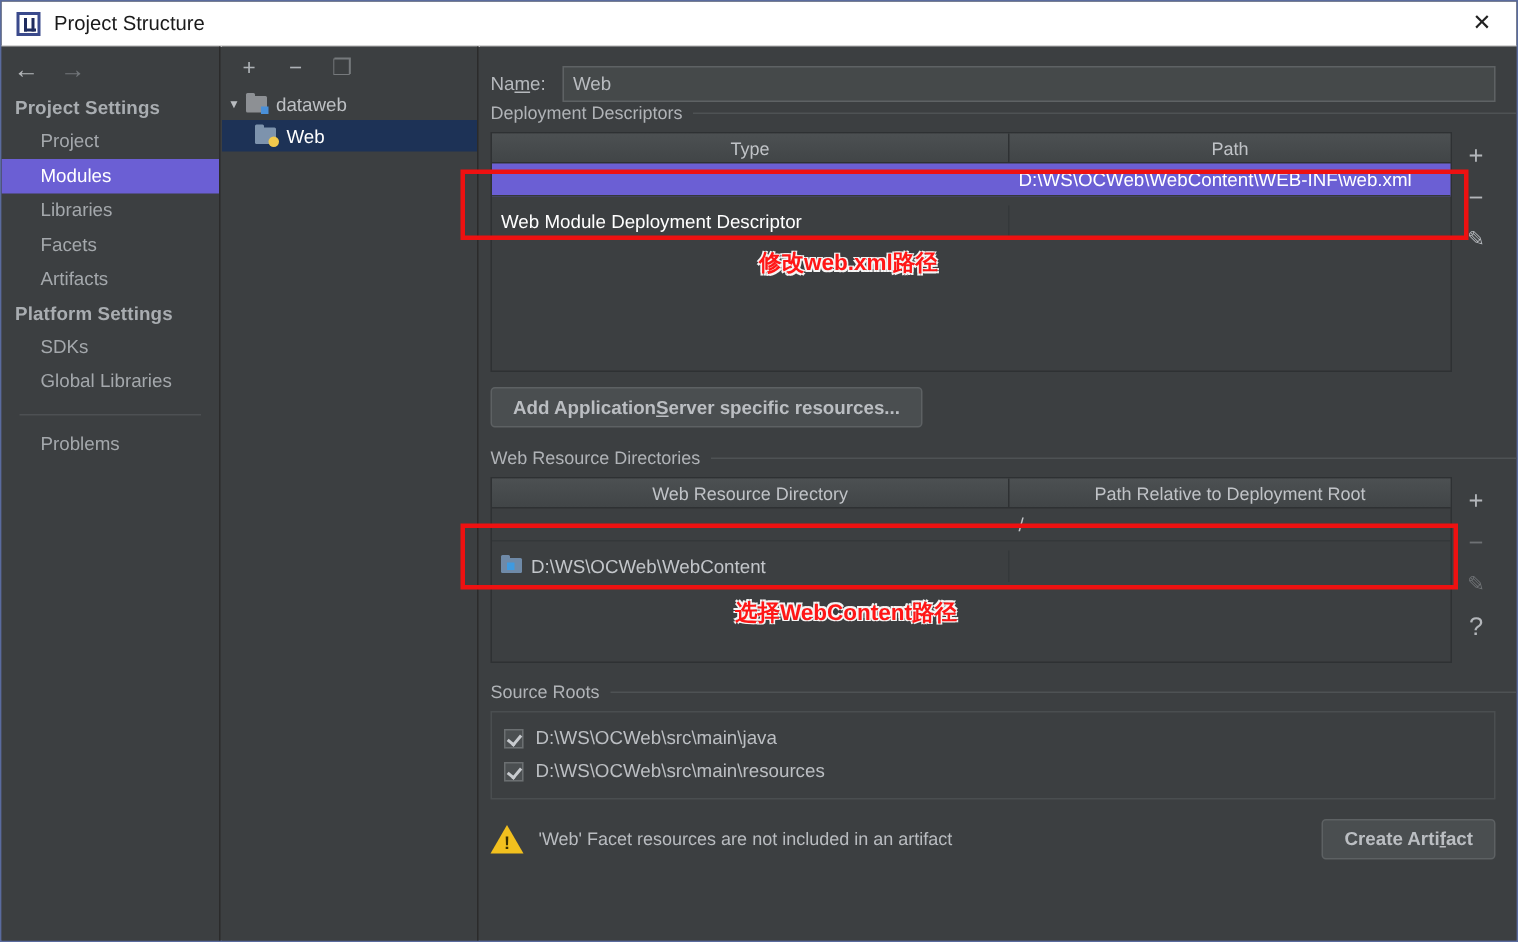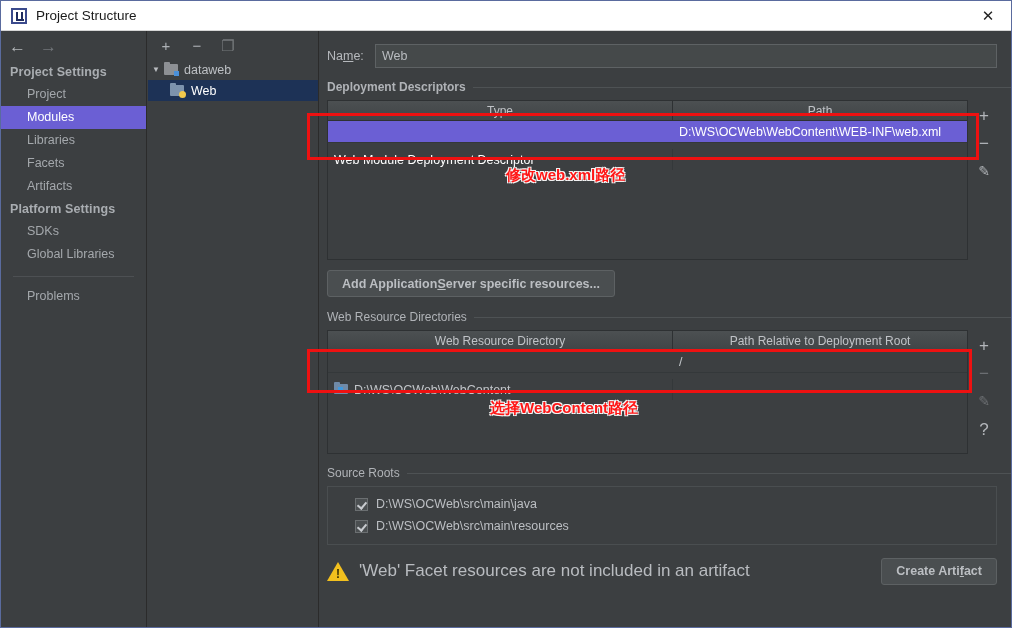--- a/index.html
+++ b/index.html
@@ -436,21 +436,21 @@
     position: absolute;
     left: -3px; top: 5px;
     width: 6px;
     text-align: center;
     font-size: 12px;
     font-weight: bold;
     color: #3a3000;
     line-height: 14px;
   }
   .warn-text {
-    font-size: 17px;
+    font-size: 12px;
     color: #b9bcc0;
     flex: 1 1 auto;
     white-space: nowrap;
   }
 
   
   .anno-box {
     position: absolute;
     border: 3px solid #ee1111;
     box-sizing: border-box;
@@ -528,21 +528,21 @@
     </div>
   </div>
 
   <div class="content">
 
     <div class="name-row">
       <div class="name-label"><span>Na</span><u>m</u><span>e:</span></div>
       <input class="name-input" type="text" value="Web" style="">
     </div>
 
-    <div class="group-title" style="margin-top:12px;font-weight:bold;">
+    <div class="group-title" style="">
       <span>Deployment Descriptors</span>
       <span class="rule"></span>
     </div>
 
     <div class="tablewrap" style="margin-top:6px;">
       <div class="table" style="height:160px;">
         <div class="thead">
           <div class="th c1">Type</div>
           <div class="th c2">Path</div>
         </div>
@@ -595,21 +595,21 @@
         <span class="sb pencil dim">✎</span>
         <span class="sb">?</span>
       </div>
     </div>
 
     <div class="group-title" style="margin-top:12px;">
       <span>Source Roots</span>
       <span class="rule"></span>
     </div>
 
-    <div class="srcbox" style="margin-top:6px;padding-left:19px;">
+    <div class="srcbox" style="margin-top:6px;">
       <div class="src-row">
         <span class="cb"></span>
         <span>D:\WS\OCWeb\src\main\java</span>
       </div>
       <div class="src-row">
         <span class="cb"></span>
         <span>D:\WS\OCWeb\src\main\resources</span>
       </div>
     </div>
 

